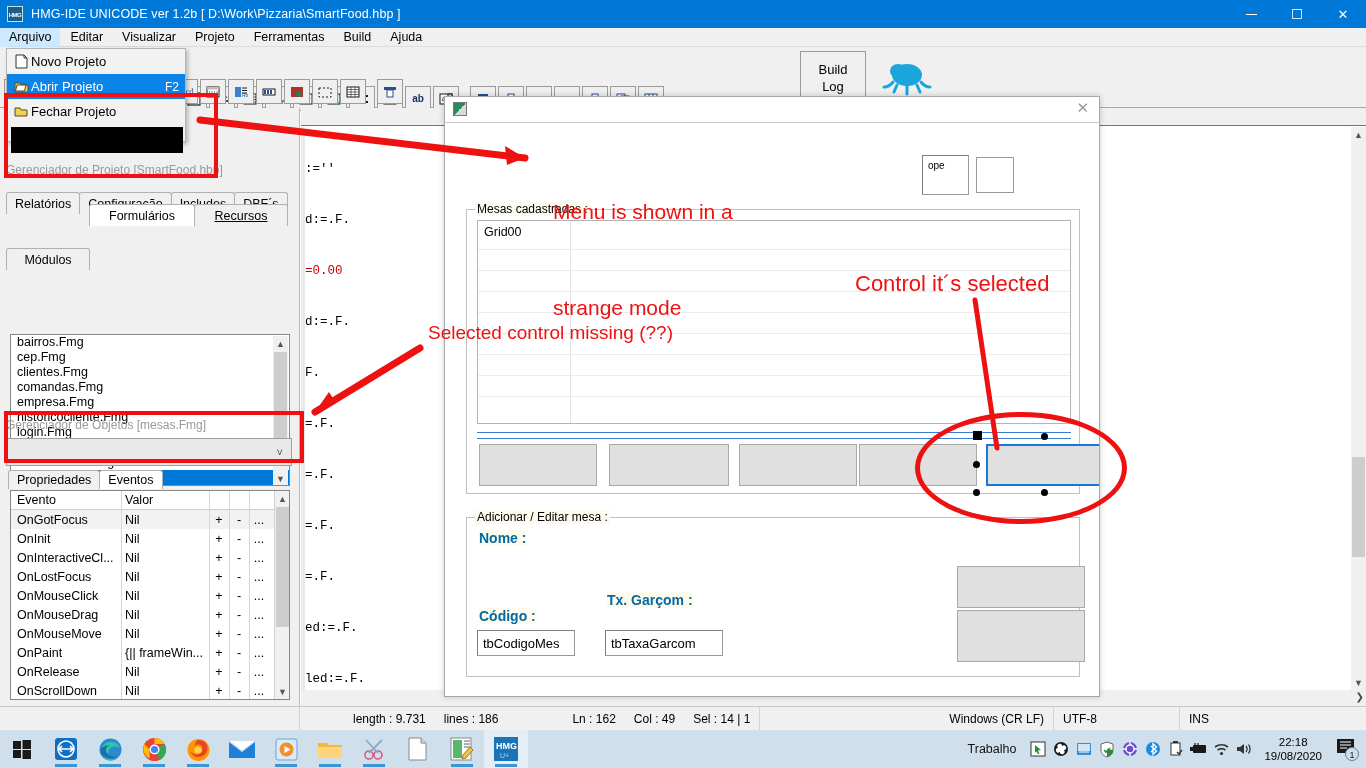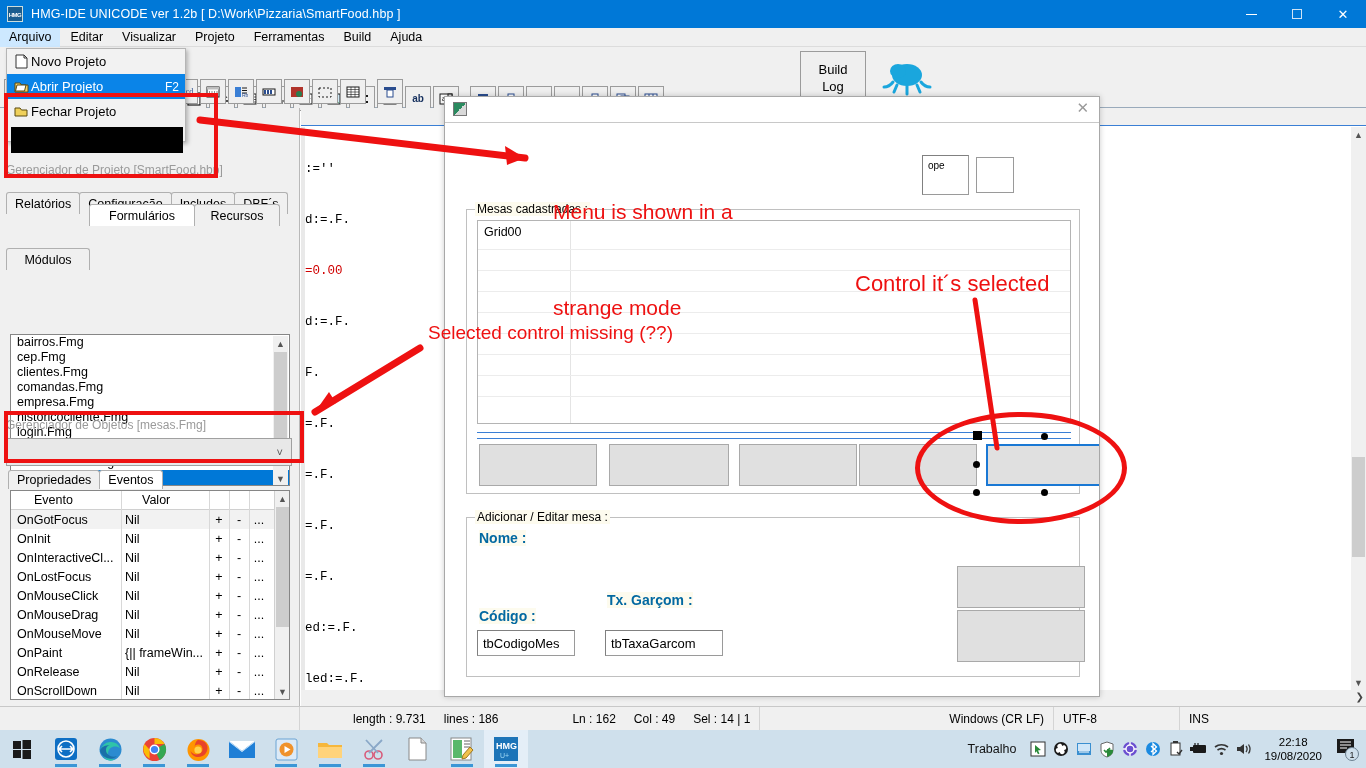--- a/index.html
+++ b/index.html
@@ -127,21 +127,21 @@
     font-size: 12.5px; padding: 2px 8px; border: 1px solid #b0b0b0; border-bottom: none;
     background: #f0f0f0; border-radius: 3px 3px 0 0; margin-right: -1px;
   }
   .pe-tab.selected { background: #fff; }
 
   .eventgrid {
     position: absolute; left: 10px; top: 382px; width: 280px; height: 210px;
     background: #fff; border: 1px solid #868686; overflow: hidden;
   }
   .eg-head, .eg-row { display: flex; font-size: 12.5px; height: 19px; align-items: center; }
-  .eg-head { border-bottom: 1px solid #d0d0d0; padding-left: 17px; }
+  .eg-head { border-bottom: 1px solid #d0d0d0; }
   .eg-row.alt { background: #f2f2f2; }
   .c-evt { width: 110px; padding-left: 6px; white-space: nowrap; overflow: hidden; }
   .c-val { width: 88px; padding-left: 4px; white-space: nowrap; overflow: hidden; }
   .c-plus, .c-minus, .c-dots { width: 20px; text-align: center; color: #000; }
   .eg-vline { position: absolute; top: 0; bottom: 0; width: 1px; background: #d8d8d8; }
   .eg-scroll { position: absolute; right: 0; top: 0; width: 15px; height: 208px; background: #f0f0f0; border-left: 1px solid #d0d0d0; }
   .eg-scroll .arr { height: 15px; width: 15px; display:flex; align-items:center; justify-content:center; font-size: 9px; color:#555; }
   .eg-scroll .thumb { position:absolute; left:1px; top: 16px; width: 13px; height: 120px; background: #cdcdcd; }
 
   
@@ -648,21 +648,21 @@
         <div class="tab">Relatórios</div>
         <div class="tab">Configuração</div>
         <div class="tab">Includes</div>
         <div class="tab">DBF´s</div>
       </div>
     </div>
     <div class="tabstrip" style="top:96px;">
       <div class="tabrow">
         <div class="tab" style="width:84px;margin-top:44px;">Módulos</div>
         <div class="tab selected" style="width:106px;">Formulários</div>
-        <div class="tab" style="width:86px;">Recursos</div>
+        <div class="tab" style="width:94px;text-decoration:underline;">Recursos</div>
       </div>
     </div>
 
     <div class="filelist">
       <ul>
         <li>bairros.Fmg</li>
         <li>cep.Fmg</li>
         <li>clientes.Fmg</li>
         <li>comandas.Fmg</li>
         <li>empresa.Fmg</li>

